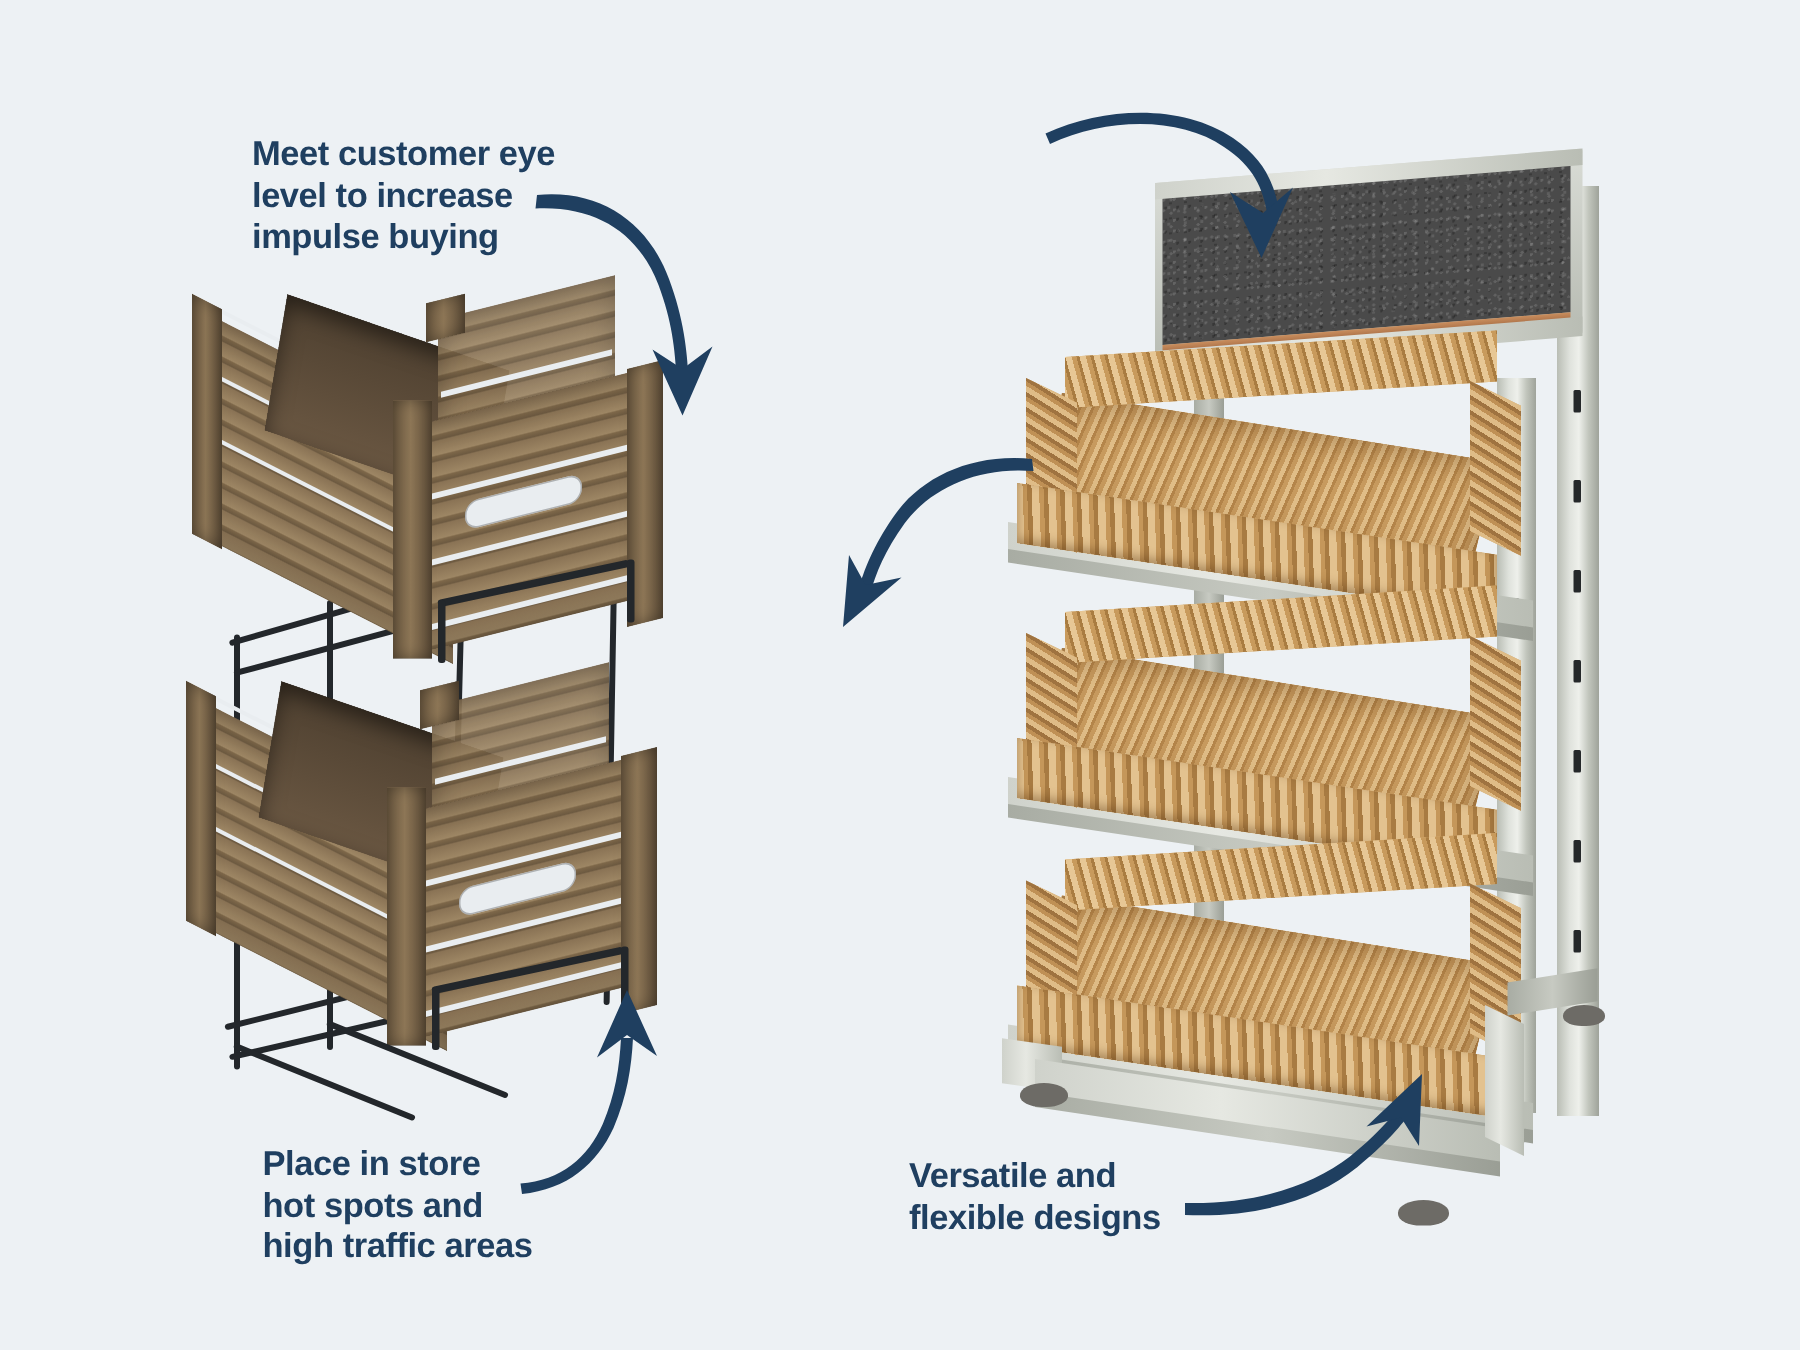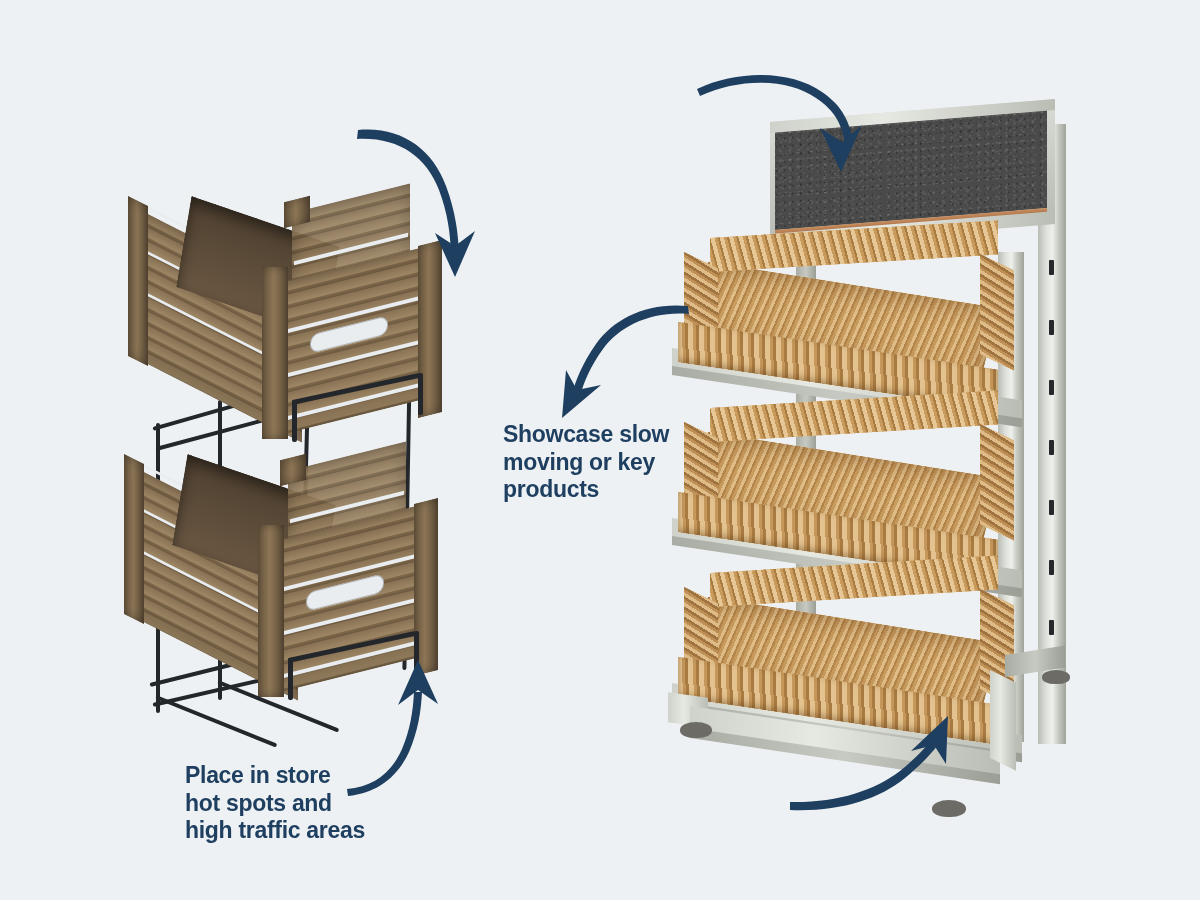--- a/index.html
+++ b/index.html
@@ -18,21 +18,21 @@
     color:#1f3f60;
     font-weight:bold;
     font-size:23px;
     line-height:27.5px;
     letter-spacing:-0.3px;
     white-space:pre-line;
   }
   #annot-eye-level    { left:168px; top:89px;  width:260px; }
   #annot-highlight    { left:593px; top:96px;  width:215px; }
   #annot-showcase     { left:503px; top:421px; width:200px; }
-  #annot-hotspots     { left:185px; top:762px; width:250px; }
+  #annot-hotspots     { left:175px; top:762px; width:250px; }
   #annot-versatile    { left:606px; top:770px; width:220px; }
 
   
   #arrows { position:absolute; inset:0; width:1200px; height:900px; pointer-events:none; }
 
   
   .photo { position:absolute; }
 
   
   #crate-stand { left:120px; top:195px; width:340px; height:520px; }
@@ -364,24 +364,26 @@
       <path class="ar" d="M790,810
                C838,812 878,800 905,778
                C923,763 933,752 940,742
                L934,737
                C926,747 916,758 900,771
                C874,791 836,803 790,802 Z"></path>
       <path class="ar" d="M948,716 L946,764 L934,745 L911,751 Z"></path>
     </g>
   </svg>
 
-
-
-  <div class="annot" id="annot-showcase">Showcase slow
-moving or key
-products</div>
+  <div class="annot" id="annot-eye-level">Meet customer eye
+level to increase
+impulse buying</div>
+
+
 
   <div class="annot" id="annot-hotspots">Place in store
 hot spots and
 high traffic areas</div>
 
+  <div class="annot" id="annot-versatile">Versatile and
+flexible designs</div>
 
 </div>
 
 </body></html>

